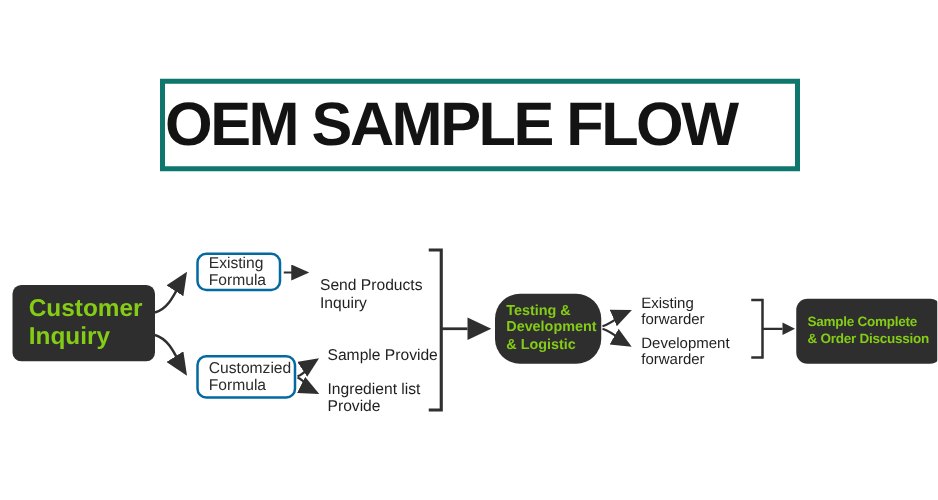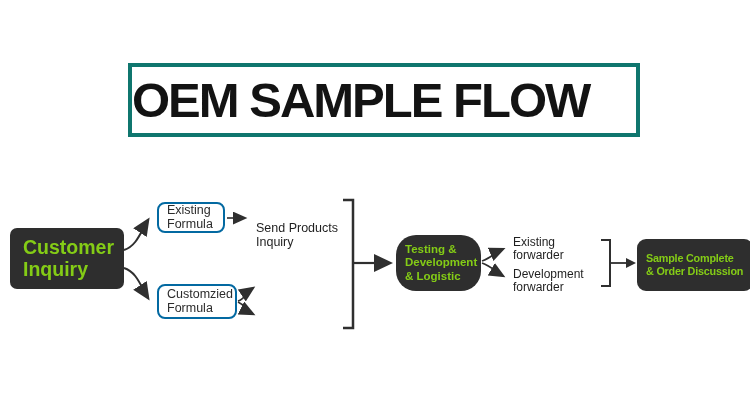--- a/index.html
+++ b/index.html
@@ -105,20 +105,23 @@
 Formula</span>
   </div>
 
   <div class="whitebox customized">
     <span class="pre">Customzied
 Formula</span>
   </div>
 
   <div class="note n-send pre">Send Products
 Inquiry</div>
+  <div class="note n-sample pre">Sample Provide</div>
+  <div class="note n-ingredient pre">Ingredient list
+Provide</div>
 
   <div class="darkbox testing">
     <span class="pre">Testing &amp;
 Development
 &amp; Logistic</span>
   </div>
 
   <div class="note n-appointed pre">Existing
 forwarder</div>
   <div class="note n-recommended pre">Development

